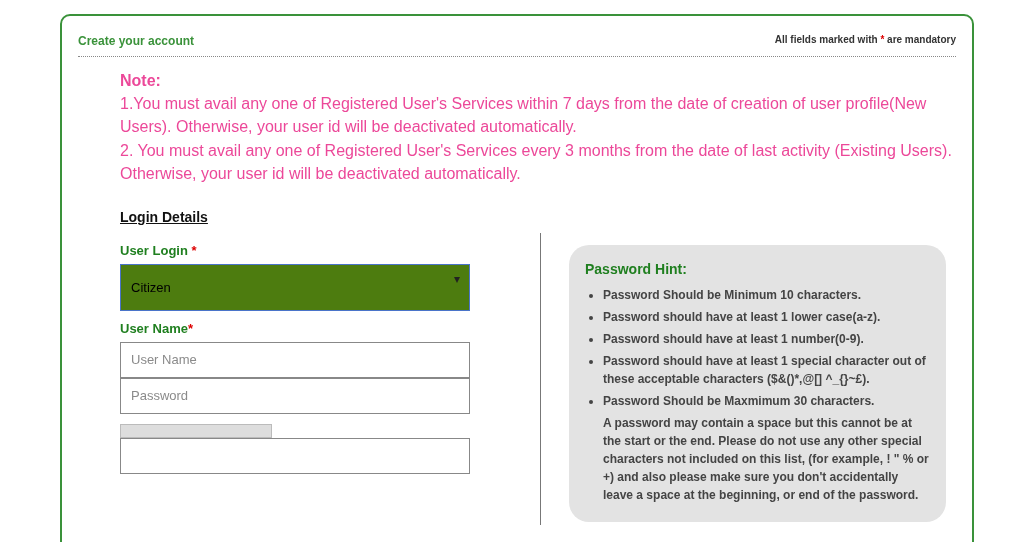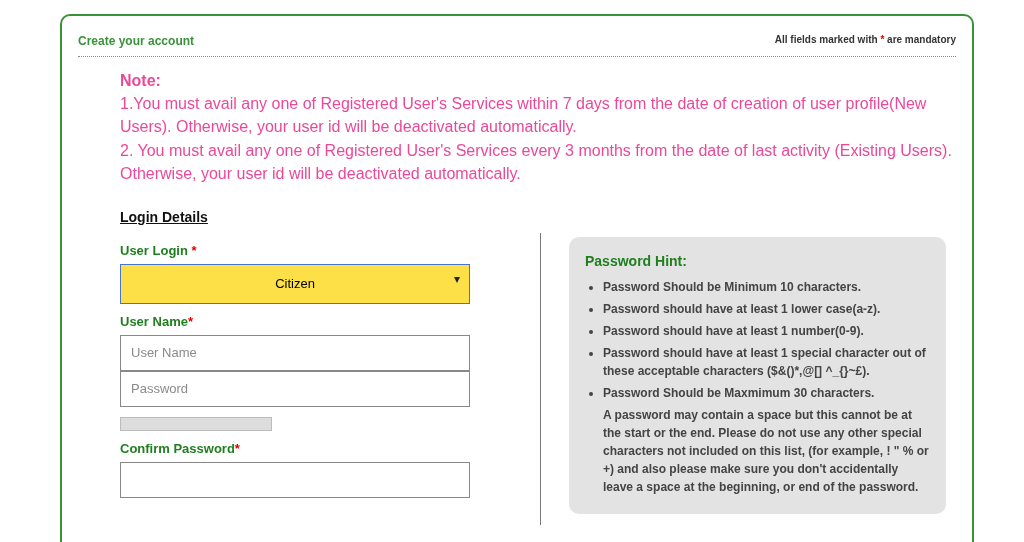--- a/index.html
+++ b/index.html
@@ -77,28 +77,27 @@
     font-size: 13px;
     margin: 10px 0 6px 0;
   }
   .field-label .star { color: #d00; font-weight: bold; }
   .select-box, .text-input {
     width: 350px;
     box-sizing: border-box;
     font-size: 13px;
   }
   .select-box {
-    height: 40px;
+    height: 47px;
     border: 1px solid #4a74c9;
     padding: 6px 10px;
     appearance: none;
     -webkit-appearance: none;
-    background: #fde047;
+    background: #4d7c0f;
     position: relative;
-    text-align: center;
   }
   .select-wrap { position: relative; width: 350px; }
   .select-wrap::after {
     content: "▾";
     position: absolute;
     right: 10px;
     top: 8px;
     color: #222;
     pointer-events: none;
     font-size: 12px;
@@ -111,23 +110,23 @@
   .text-input::placeholder { color: #8a8a8a; }
   .strength-bar {
     width: 150px;
     height: 12px;
     background: #ddd;
     border: 1px solid #bbb;
     margin-top: 10px;
   }
   .hint-box {
     background: #e3e3e3;
-    border-radius: 10px;
+    border-radius: 20px;
     padding: 14px 16px 18px 16px;
-    margin-top: 4px;
+    margin-top: 12px;
     color: #444;
     font-size: 12px;
     line-height: 1.5;
   }
   .hint-title {
     color: #1f7f1f;
     font-weight: bold;
     font-size: 14px;
     margin-bottom: 6px;
   }
@@ -183,23 +182,20 @@
       </div>
 
       <div class="field-label">
         <span>User Name</span><span class="star">*</span>
       </div>
       <input type="text" class="text-input" placeholder="User Name" style="">
 
       <input type="password" class="text-input" placeholder="Password" style="">
       <div class="strength-bar"></div>
 
-      <div class="field-label">
-        <span>Confirm Password</span><span class="star">*</span>
-      </div>
       <input type="password" class="text-input" style="">
 
     </div>
 
     <div class="vline"></div>
 
     <div class="col-right">
       <div class="hint-box">
         <div class="hint-title">Password Hint:</div>
         <ul>

